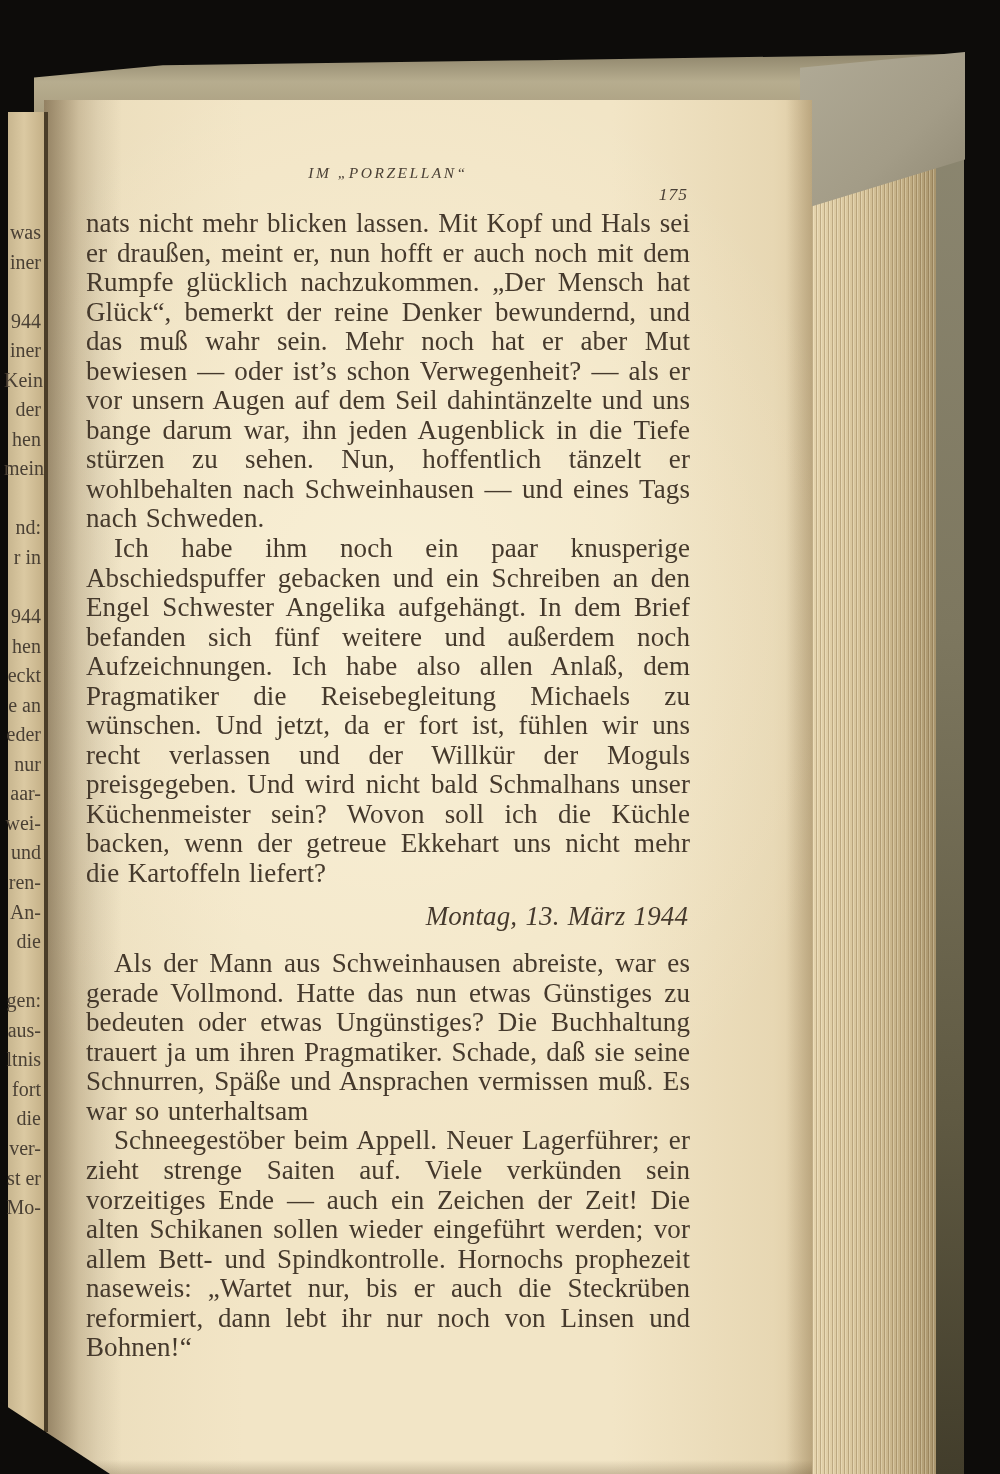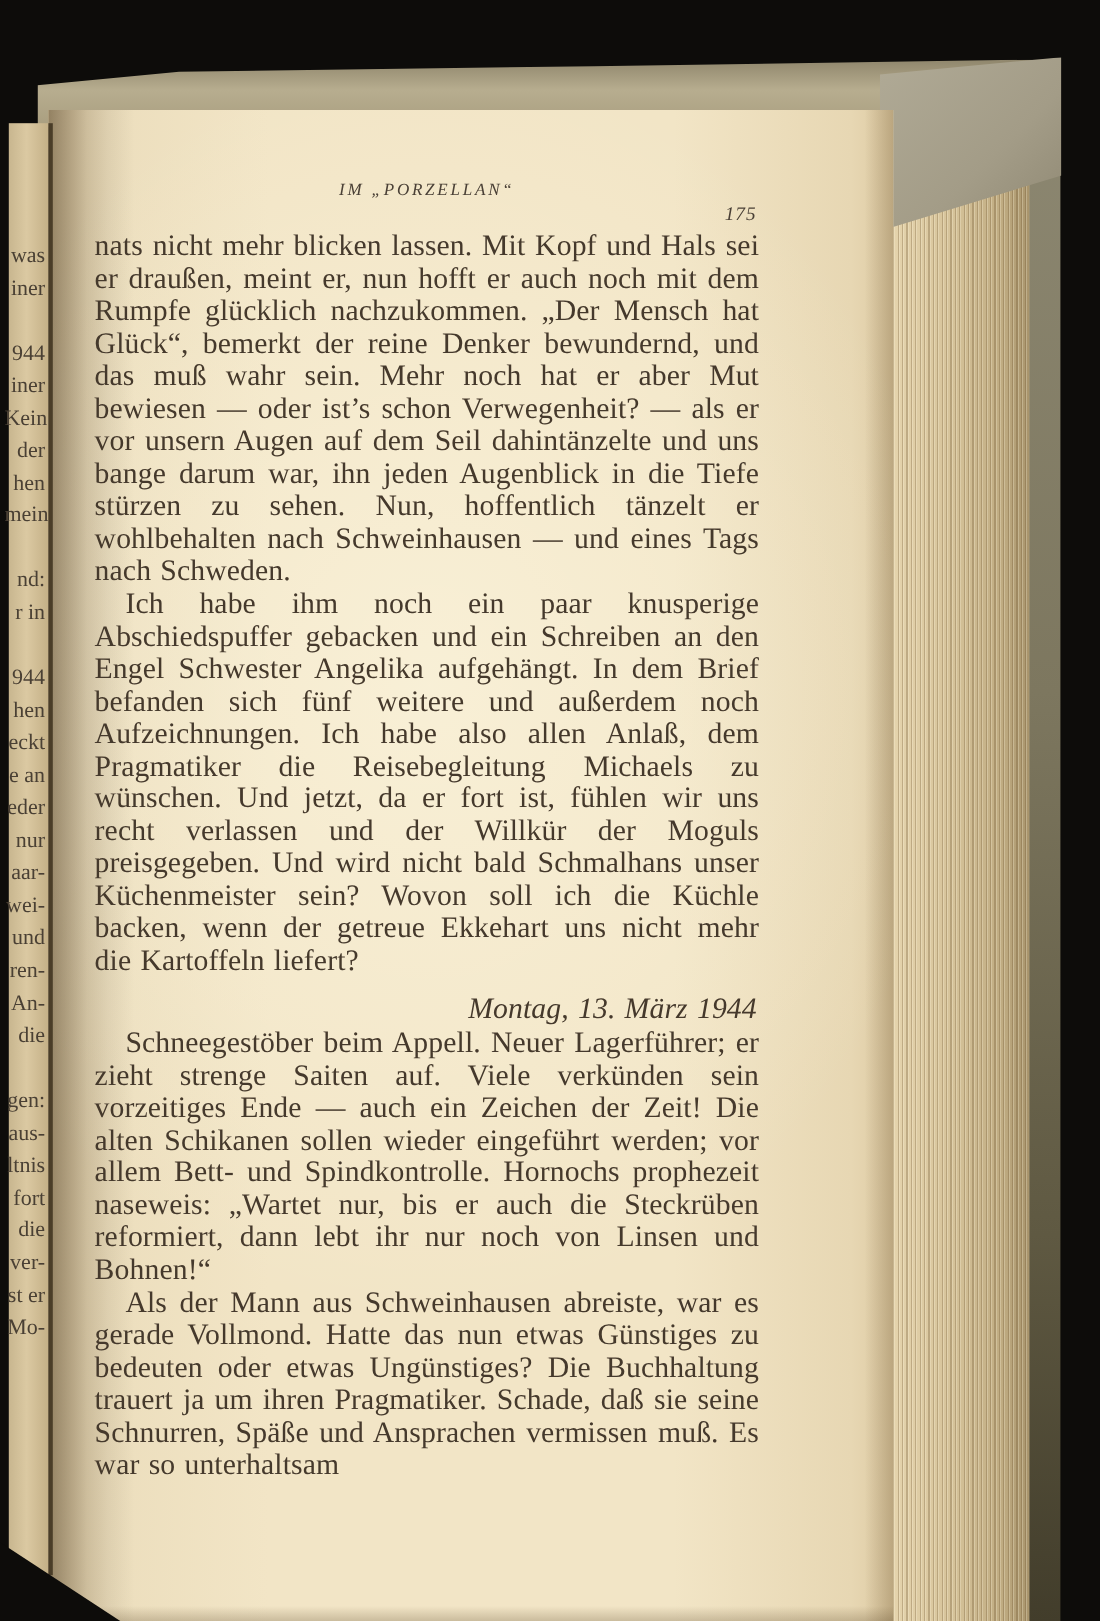--- a/index.html
+++ b/index.html
@@ -105,21 +105,21 @@
   }
   .body-text{
     position:relative;margin-top:17px;color:var(--ink);
     font-size:27px;line-height:29.55px;
     text-align:justify;letter-spacing:.1px;word-spacing:1.5px;
   }
   .para{text-indent:28px;}
   .para.no-indent{text-indent:0;}
   .date-heading{
     font-style:italic;text-align:right;text-indent:0;
-    margin-top:13px;margin-bottom:2px;padding-right:2px;
+    margin-top:13px;margin-bottom:18px;padding-right:2px;
   }
 </style>
 </head>
 <body>
 
 <div class="scene">
 
   <div class="cover-top"></div>
   <div class="cover-right"></div>
   <div class="page-stack"></div>
@@ -127,22 +127,22 @@
 
   <div class="page">
     <div class="header-row">
       <span class="running-head">IM „PORZELLAN“</span>
       <span class="page-number">175</span>
     </div>
     <div class="body-text">
       <p class="para no-indent">nats nicht mehr blicken lassen. Mit Kopf und Hals sei er draußen, meint er, nun hofft er auch noch mit dem Rumpfe glücklich nachzukommen. „Der Mensch hat Glück“, bemerkt der reine Denker bewundernd, und das muß wahr sein. Mehr noch hat er aber Mut bewiesen — oder ist’s schon Verwegenheit? — als er vor unsern Augen auf dem Seil dahintänzelte und uns bange darum war, ihn jeden Augenblick in die Tiefe stürzen zu sehen. Nun, hoffentlich tänzelt er wohlbehalten nach Schweinhausen — und eines Tags nach Schweden.</p>
       <p class="para">Ich habe ihm noch ein paar knusperige Abschiedspuffer gebacken und ein Schreiben an den Engel Schwester Angelika aufgehängt. In dem Brief befanden sich fünf weitere und außerdem noch Aufzeichnungen. Ich habe also allen Anlaß, dem Pragmatiker die Reisebegleitung Michaels zu wünschen. Und jetzt, da er fort ist, fühlen wir uns recht verlassen und der Willkür der Moguls preisgegeben. Und wird nicht bald Schmalhans unser Küchenmeister sein? Wovon soll ich die Küchle backen, wenn der getreue Ekkehart uns nicht mehr die Kartoffeln liefert?</p>
       <p class="date-heading">Montag, 13. März 1944</p>
+      <p class="para">Als der Mann aus Schweinhausen abreiste, war es gerade Vollmond. Hatte das nun etwas Günstiges zu bedeuten oder etwas Ungünstiges? Die Buchhaltung trauert ja um ihren Pragmatiker. Schade, daß sie seine Schnurren, Späße und Ansprachen vermissen muß. Es war so unterhaltsam</p>
       <p class="para">Schneegestöber beim Appell. Neuer Lagerführer; er zieht strenge Saiten auf. Viele verkünden sein vorzeitiges Ende — auch ein Zeichen der Zeit! Die alten Schikanen sollen wieder eingeführt werden; vor allem Bett- und Spindkontrolle. Hornochs prophezeit naseweis: „Wartet nur, bis er auch die Steckrüben reformiert, dann lebt ihr nur noch von Linsen und Bohnen!“</p>
-      <p class="para">Als der Mann aus Schweinhausen abreiste, war es gerade Vollmond. Hatte das nun etwas Günstiges zu bedeuten oder etwas Ungünstiges? Die Buchhaltung trauert ja um ihren Pragmatiker. Schade, daß sie seine Schnurren, Späße und Ansprachen vermissen muß. Es war so unterhaltsam</p>
     </div>
   </div>
 
   <div class="left-page"></div>
   <div class="fragments" id="fragments">
       <div class="frag-line">was</div>
       <div class="frag-line">iner</div>
       <div class="frag-line"></div>
       <div class="frag-line">944</div>
       <div class="frag-line">iner</div>

